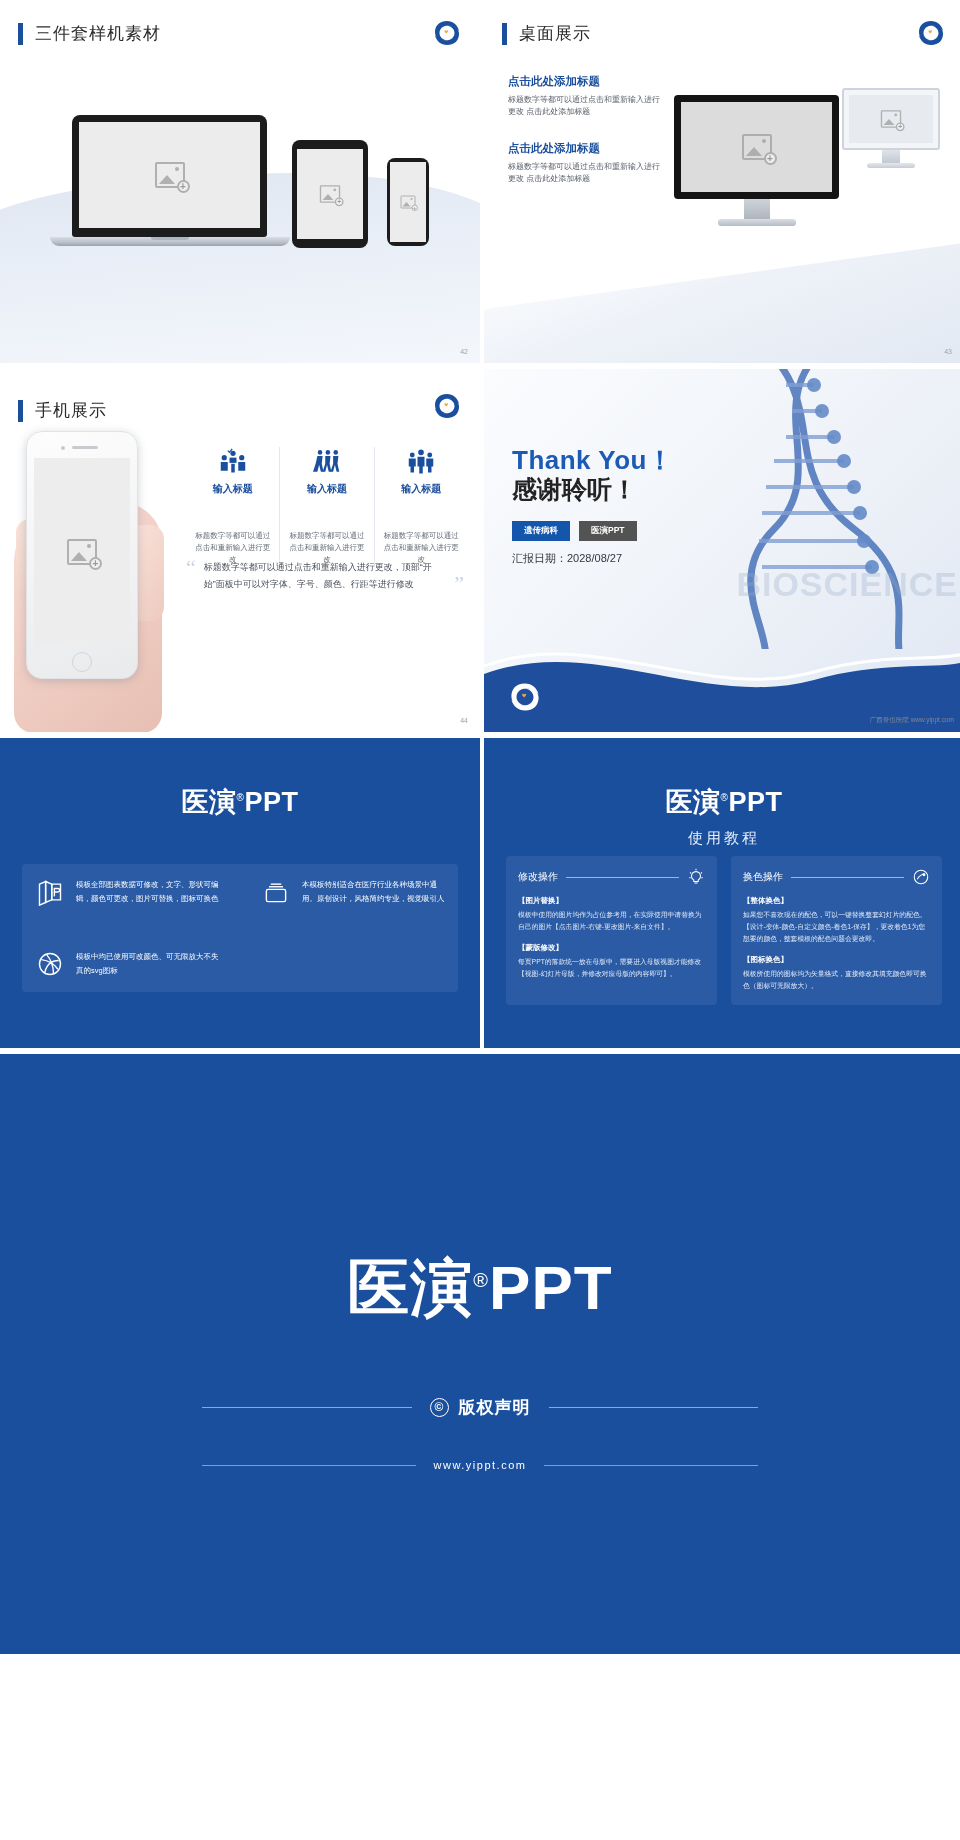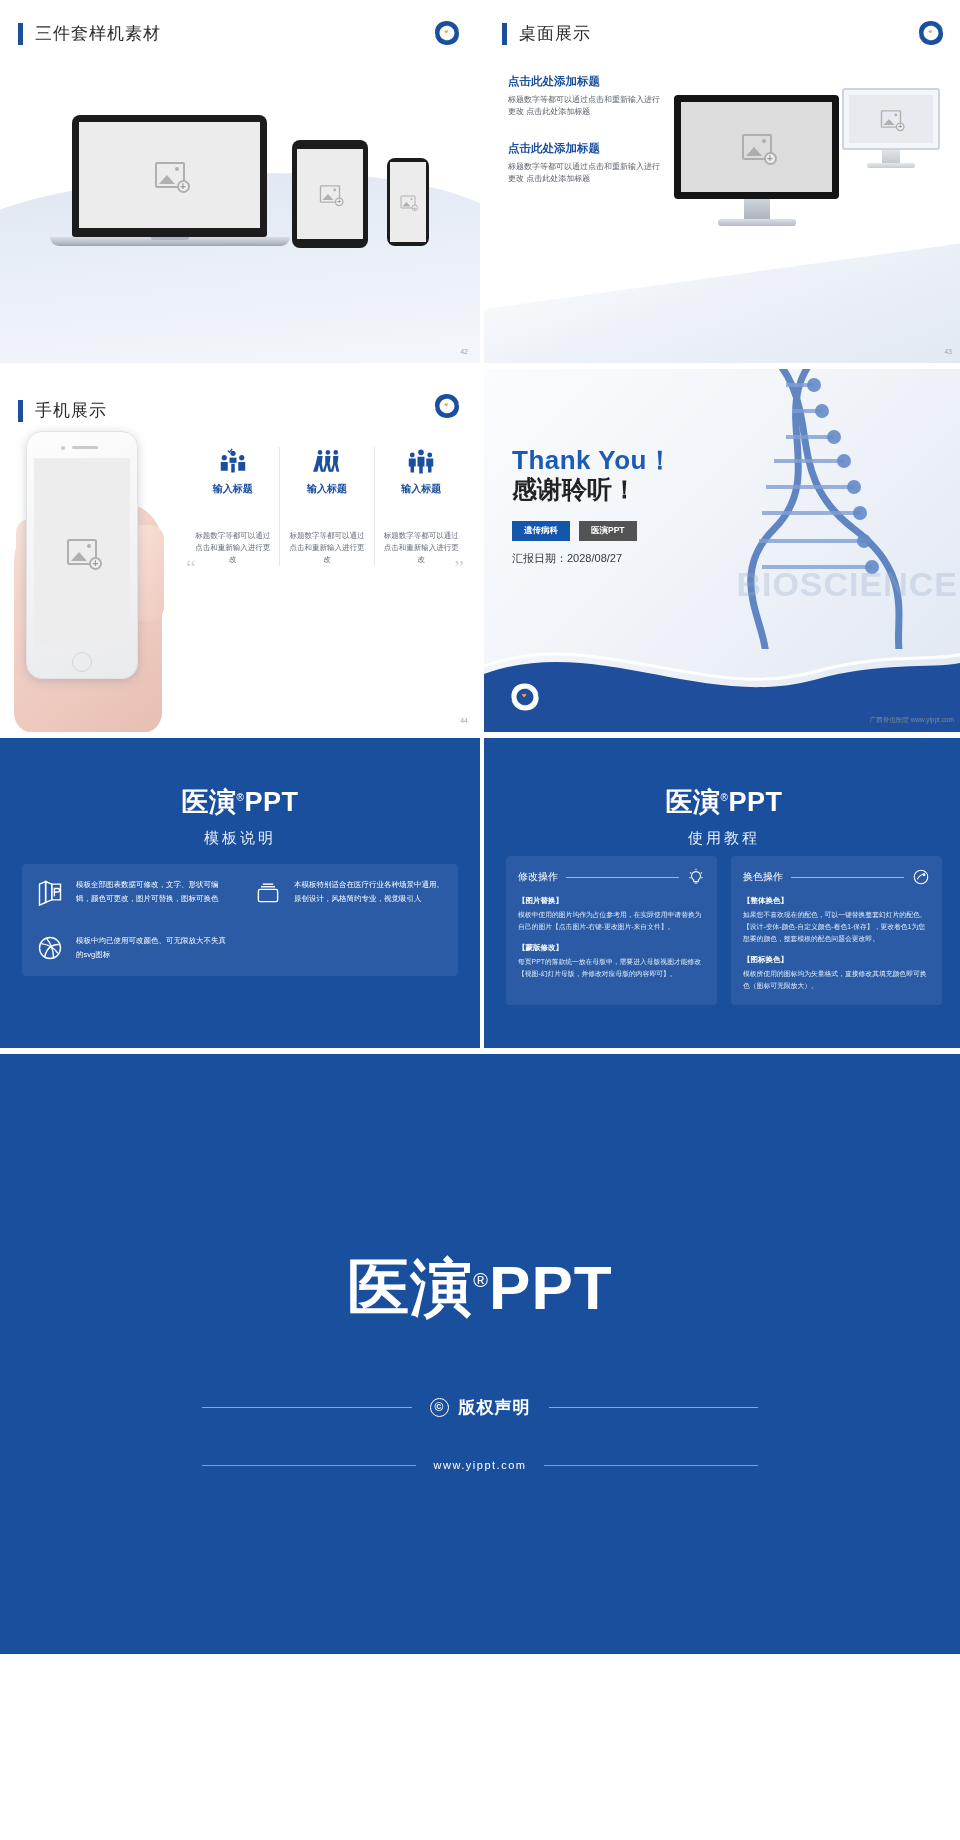--- a/index.html
+++ b/index.html
@@ -275,21 +275,21 @@
   .bp-logo {
     text-align: center; padding-top: 46px;
     font-size: 27px; font-weight: bold; color: #ffffff; letter-spacing: .5px;
   }
   .bp-logo sup { font-size: 10px; vertical-align: super; font-weight: normal; }
   .bp-sub {
     text-align: center; margin-top: 9px; font-size: 15px; color: #e8eefa; letter-spacing: 3px;
   }
   .bp-cards {
     position: absolute; left: 22px; right: 22px; top: 126px;
-    display: grid; grid-template-columns: 1fr 1fr; gap: 0;
+    display: grid; grid-template-columns: 1fr 1fr; gap: 16px;
     background: rgba(255,255,255,.07);
     border-radius: 4px;
   }
   .bp-card {
     display: flex; gap: 10px; padding: 14px 12px;
   }
   .bp-card .ic { flex: 0 0 32px; display: flex; align-items: center; justify-content: center; }
   .bp-card .ic svg { width: 28px; height: 28px; }
   .bp-card .tx { font-size: 7.5px; color: #ffffff; line-height: 1.85; }
 
@@ -549,20 +549,21 @@
               <path d="M22 12h8v9h-2v7h-4v-7h-2z"></path>
           </svg>
         </div>
         <div class="s44-ct">输入标题</div>
         <div class="s44-cb">标题数字等都可以通过点击和重新输入进行更改</div>
       </div>
     </div>
 
     <div class="s44-quote">
       <div class="qm">“</div>
+      <div class="s44-qtext">标题数字等都可以通过点击和重新输入进行更改，顶部“开始”面板中可以对字体、字号、颜色、行距等进行修改</div>
       <div class="qm close">”</div>
     </div>
 
     <div class="page-num">44</div>
   </div>
 
   <div class="gap-v"></div>
 
   <div class="slide s45">
     <div class="s45-bg"></div>
@@ -626,21 +627,20 @@
 </div>
 
 <div class="gap-h"></div>
 
 <div class="grid-row">
 
   <div class="blue-panel">
     <div class="bp-logo">
       <span>医演</span><sup>®</sup><span>PPT</span>
     </div>
-    <div class="bp-sub">模板说明</div>
 
     <div class="bp-cards">
       <div class="bp-card">
         <div class="ic">
           <svg viewBox="0 0 32 32" fill="none" stroke="#ffffff" stroke-width="1.6">
             <path d="M4 7l7-3v24l-7 3z"></path>
               <path d="M11 4l7 3v18l-7 3z"></path>
             <path d="M18 7h10v18H18z"></path>
               <path d="M21 12h4a2 2 0 010 4h-4v-4z"></path>
               <path d="M21 16v5"></path>

